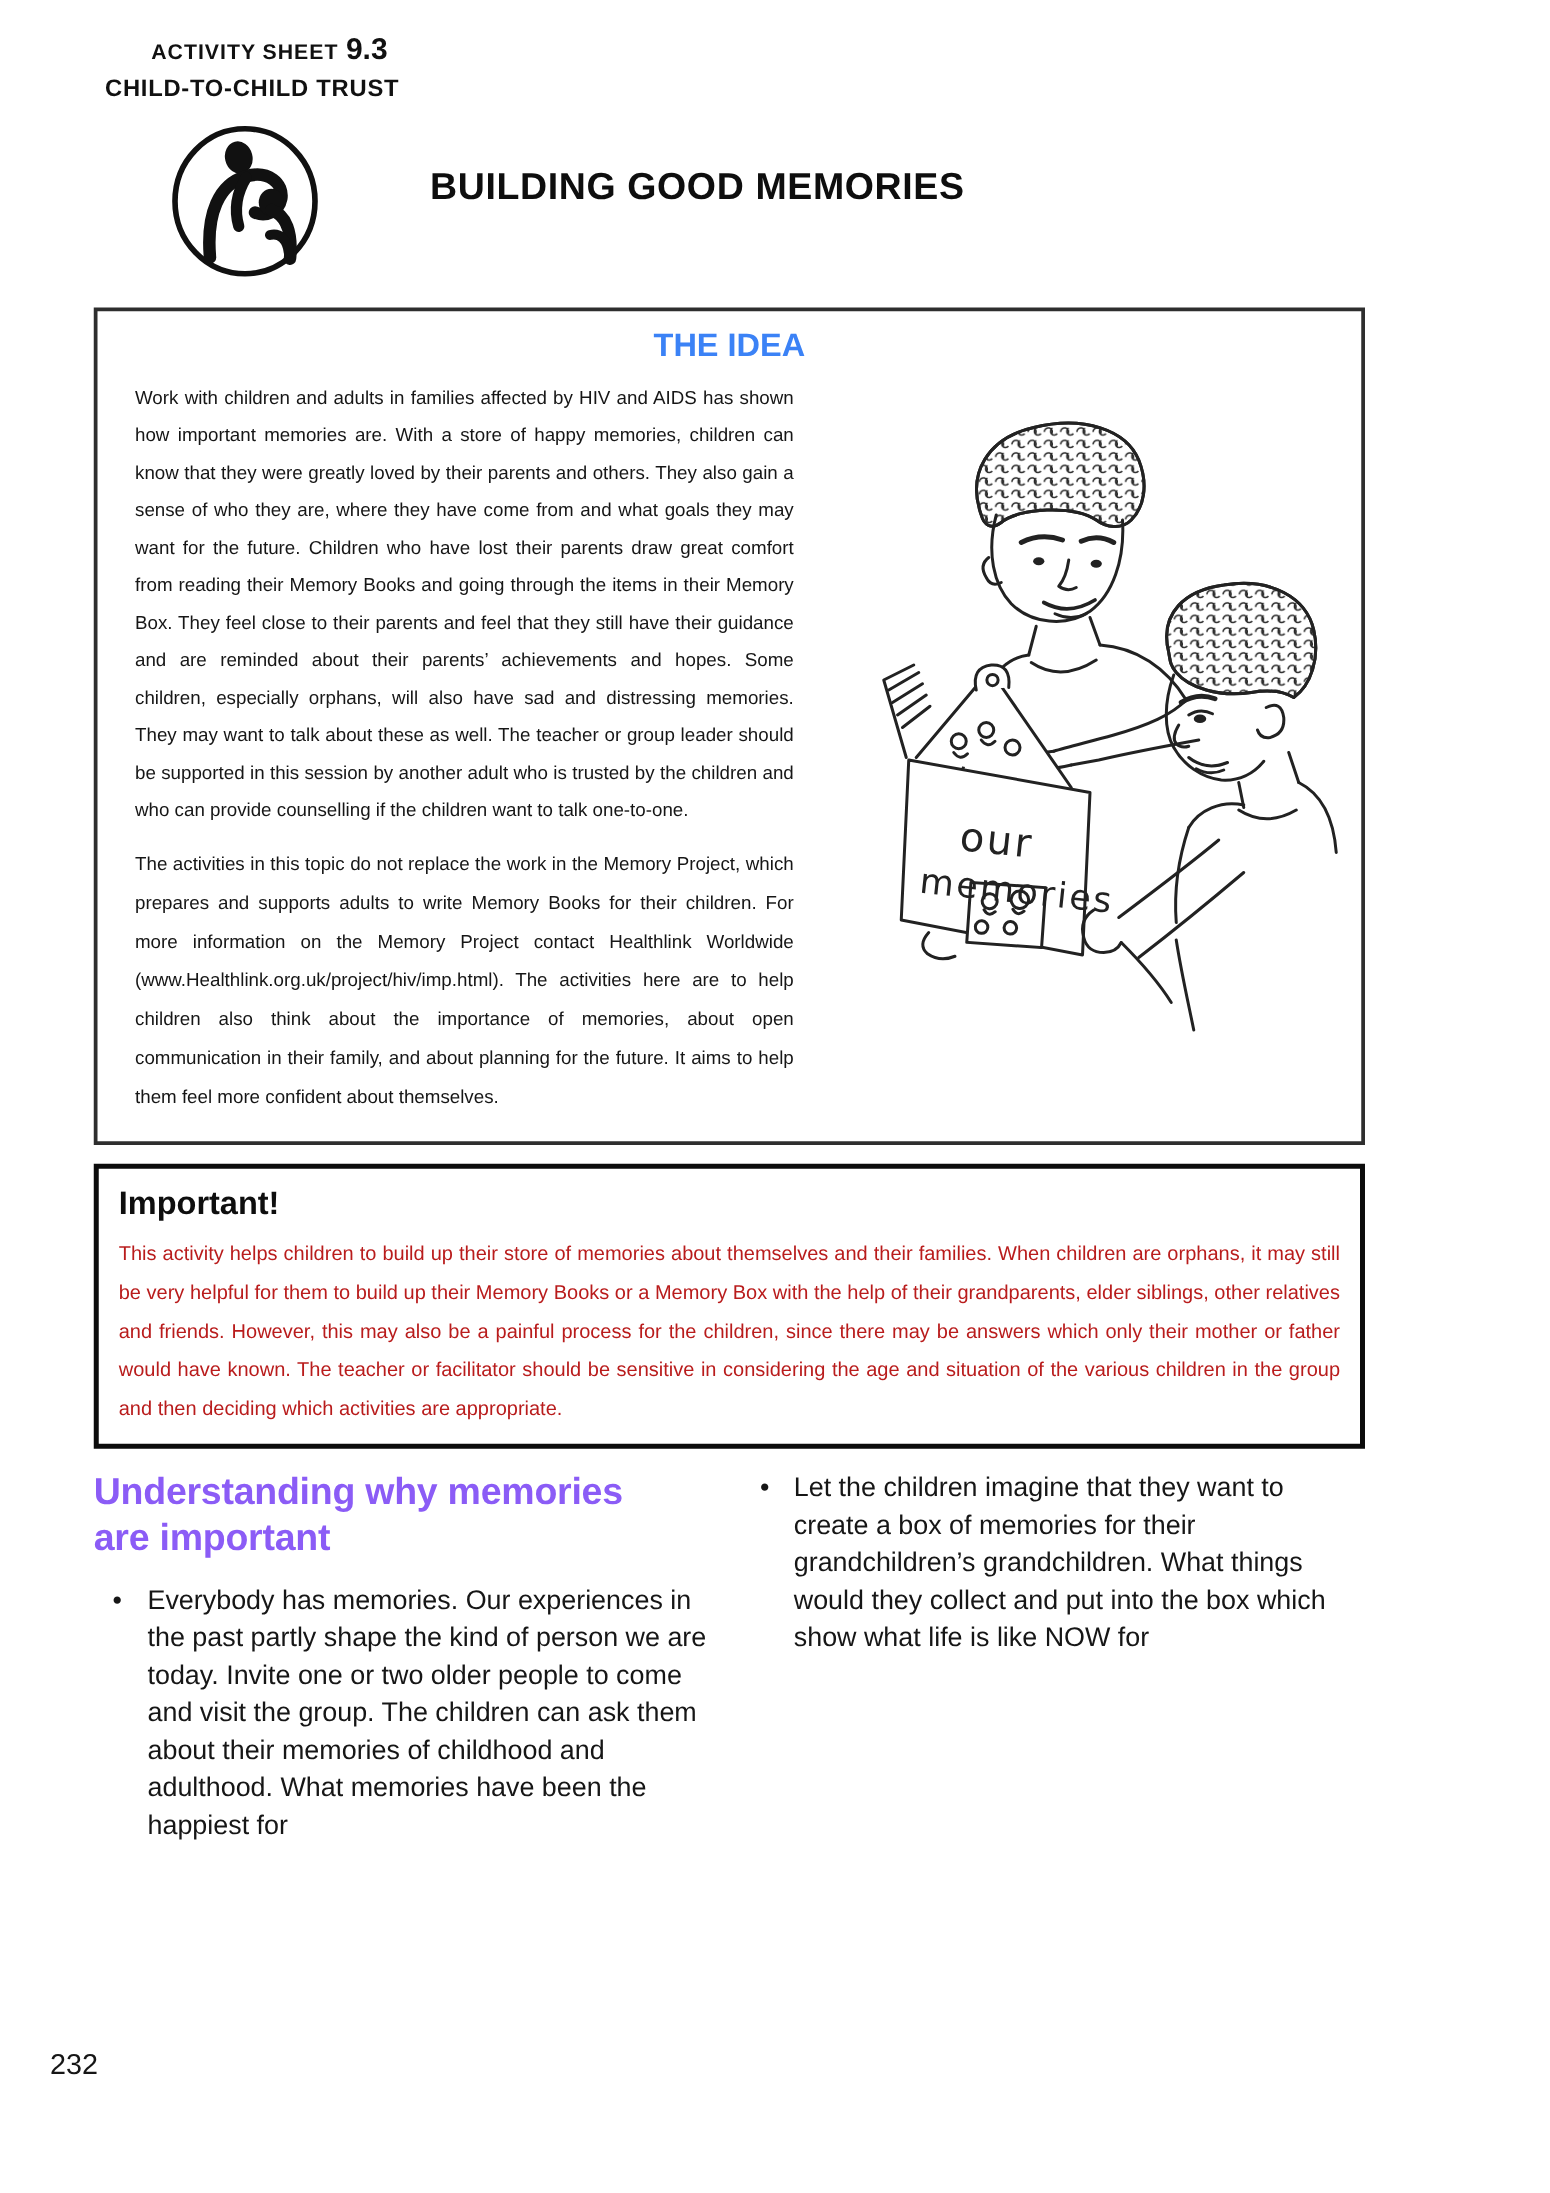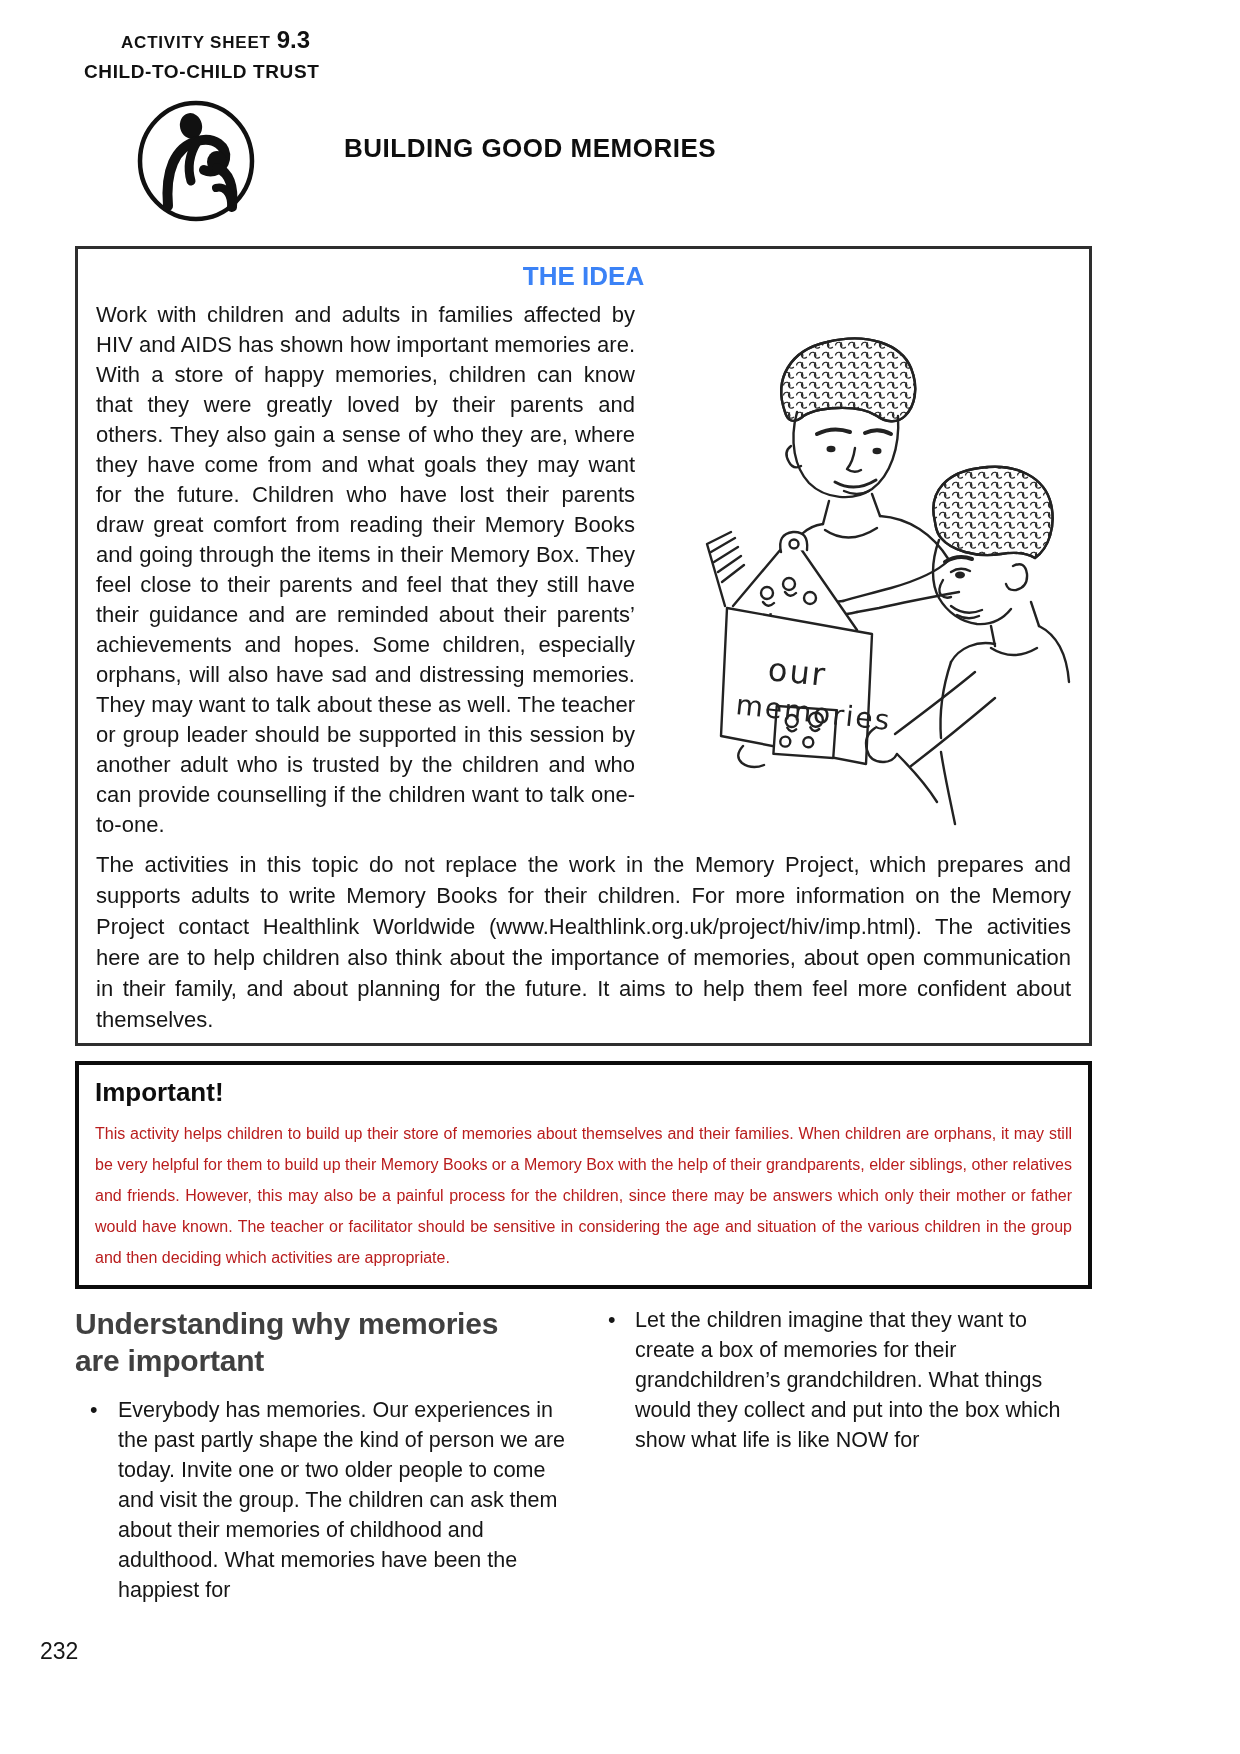--- a/index.html
+++ b/index.html
@@ -13,46 +13,46 @@
     font-weight:bold; font-size:17px; letter-spacing:0.8px; color:#111;
   }
   .hdr-sheet .sheet-num { font-size:24px; letter-spacing:0; margin-left:6px; }
   .hdr-org {
     position:absolute; left:84px; top:61px;
     font-weight:bold; font-size:19px; letter-spacing:0.6px; color:#111;
   }
   .logo { position:absolute; left:134px; top:99px; width:124px; height:124px; }
   .main-title {
     position:absolute; left:344px; top:133px;
-    font-weight:bold; font-size:26px; letter-spacing:0.5px; color:#0e0e0e;
+    font-weight:bold; font-size:30px; letter-spacing:0.5px; color:#0e0e0e;
   }
   .content { position:absolute; left:75px; top:246px; width:1017px; }
   .idea-box {
     box-sizing:border-box; width:1017px; border:3px solid #2e2e2e;
     padding:6px 18px 8px 18px; background:#fff;
   }
   .idea-heading {
     text-align:center; font-weight:bold; font-size:26px; color:#3b82f6;
     margin:6px 0 8px 0;
   }
-  .idea-box p { font-size:22px; line-height:30px; text-align:justify; margin:0; color:#161616; }
+  .idea-box p { font-size:15px; line-height:30px; text-align:justify; margin:12px; color:#161616; }
   .idea-box p.para2 { margin-top:9px; line-height:31px; }
   .illus { float:right; width:432px; height:540px; margin-left:4px; }
   .imp-box {
     box-sizing:border-box; width:1017px; border:4px solid #0c0c0c;
     margin-top:15px; padding:8px 16px 12px 16px; background:#fff;
   }
   .imp-heading { font-size:26px; font-weight:bold; color:#0e0e0e; margin:4px 0 10px 0; }
   .imp-body { font-size:16px; line-height:31px; text-align:justify; color:#b91c1c; }
   .cols { display:flex; margin-top:16px; }
   .col-left  { flex:0 0 498px; width:498px; }
   .col-right { flex:0 0 519px; width:519px; box-sizing:border-box; padding-left:35px; }
   .sec-heading {
     width:450px; font-size:30px; font-weight:bold; line-height:37px;
-    color:#404040; letter-spacing:-0.2px; margin:0 0 16px 0;
+    color:#8b5cf6; letter-spacing:-0.2px; margin:0 0 16px 0;
   }
   .bullet { display:flex; font-size:21.5px; line-height:30px; color:#161616; }
   .col-left .bullet { margin-left:15px; }
   .bullet .dot { flex:0 0 28px; width:28px; }
   .bullet .btxt { flex:1 1 auto; }
   .cont-para { font-size:21.5px; line-height:30px; color:#161616; margin:0 0 14px 27px; }
   .col-right .bullet .dot { flex:0 0 27px; width:27px; }
   .page-number { position:absolute; left:28px; top:1638px; font-size:23px; color:#161616;margin-left:12px; }
   svg text.book-word {
     font-family:"DejaVu Sans",sans-serif; fill:#222; letter-spacing:2px;

